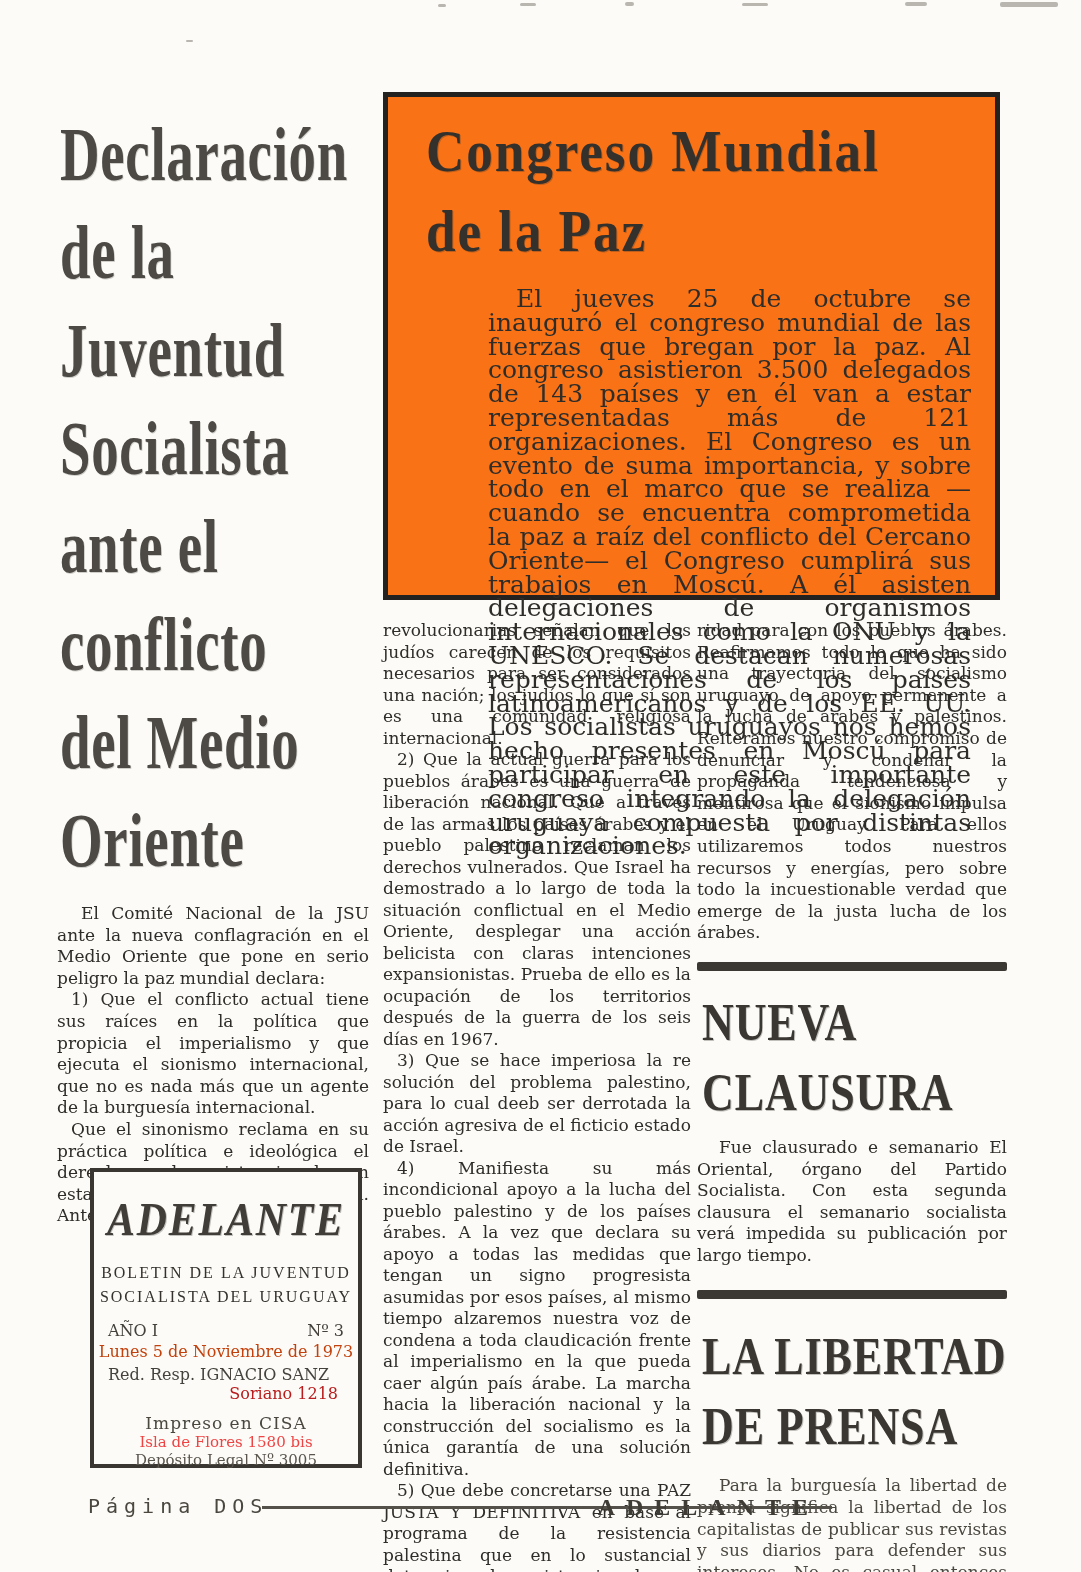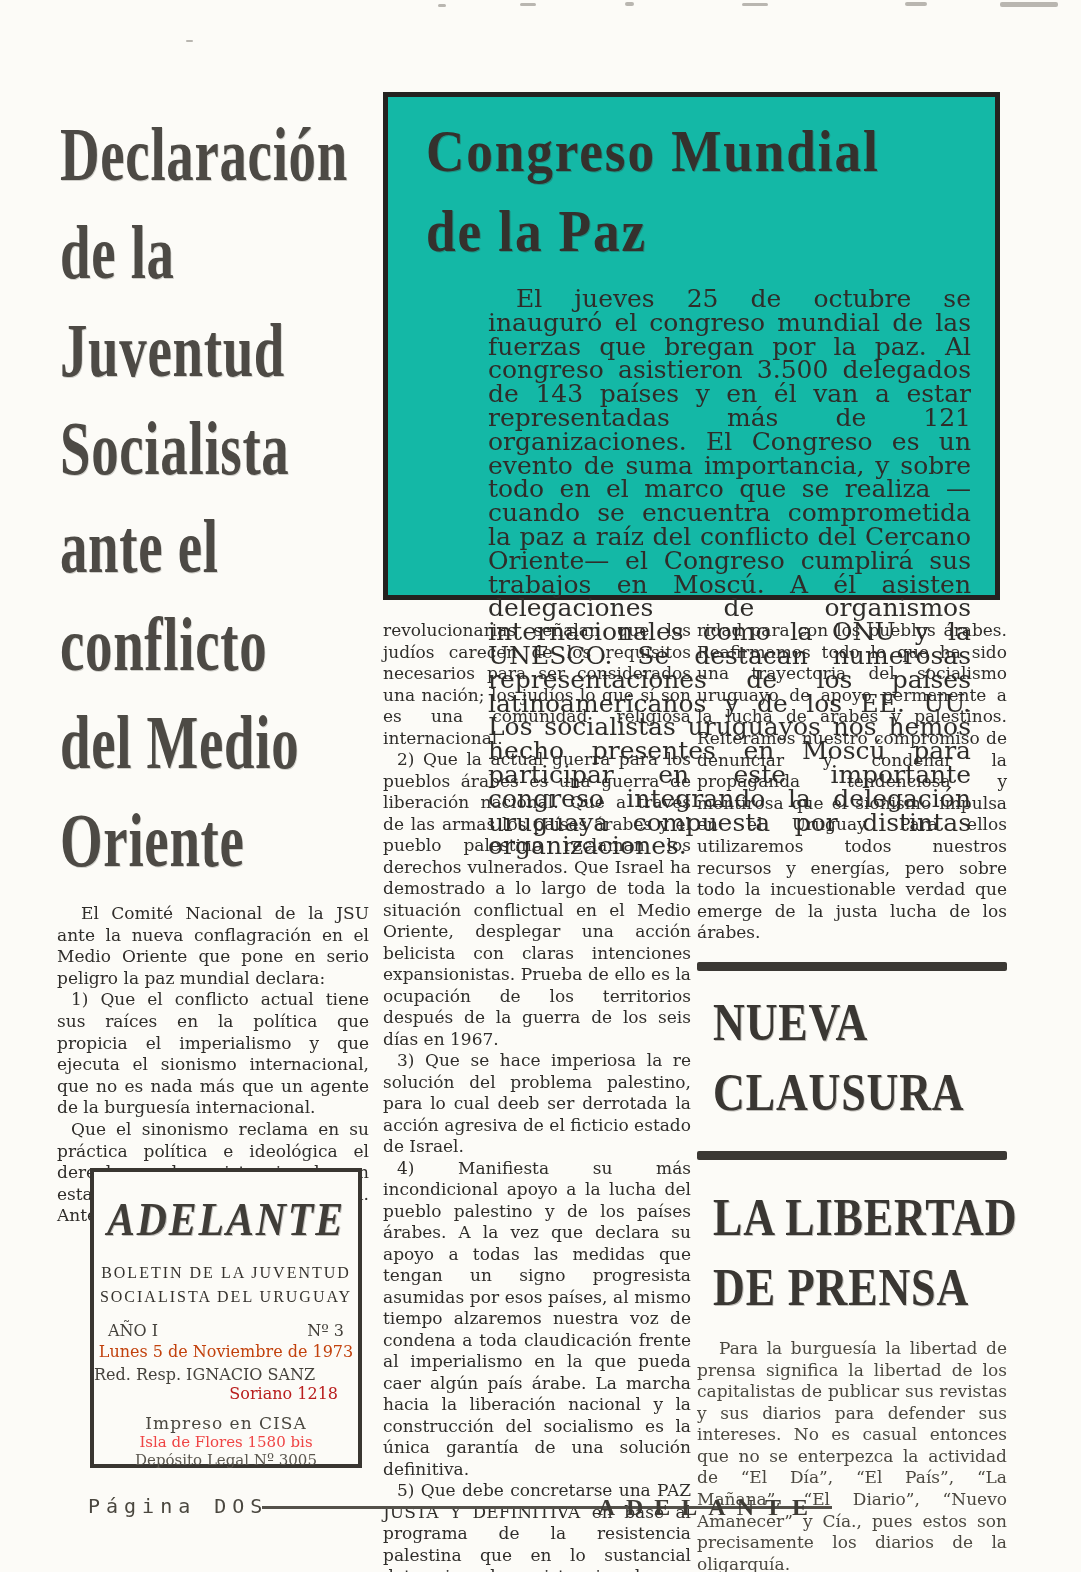--- a/index.html
+++ b/index.html
@@ -63,30 +63,30 @@
     font-family:"Liberation Serif", serif;
     font-weight:normal;font-size:16px;line-height:24px;
     letter-spacing:2px;color:#35322d;
   }
   .masthead .row{
     display:flex;justify-content:space-between;
     padding:0 14px;margin-top:12px;
     font-size:16px;color:#45423c;
   }
   .masthead .date{margin-top:2px;font-size:16px;color:#c2410c;}
-  .masthead .editor{margin-top:4px;font-size:16px;color:#45423c;text-align:left;}
+  .masthead .editor{margin-top:4px;font-size:16px;color:#45423c;text-align:left;padding-left:14px;}
   .masthead .addr{font-size:16px;color:#b91c1c;text-align:right;padding-right:20px;}
   .masthead .printer{margin-top:10px;font-size:17px;letter-spacing:1px;color:#4a473f;}
   .masthead .paddr{font-size:15px;color:#ef4444;}
   .masthead .legal{font-size:15px;color:#5a564e;}
   
   .congreso{
     position:absolute;left:383px;top:92px;width:617px;height:508px;
     border:5px solid #242220;box-sizing:border-box;
-    background:#14b8a6;
+    background:#f97316;
   }
   .congreso h2{margin:14px 0 0 38px;}
   .congreso h2 span{
     display:block;
     font-family:"Liberation Serif", serif;
     font-weight:bold;font-size:56px;line-height:80px;
     color:#34312d;letter-spacing:2px;
     transform:scale(0.95,1.05);transform-origin:0 50%;
     text-shadow:1px 1px 0 rgba(52,49,45,.3);
     white-space:nowrap;
@@ -98,21 +98,21 @@
   }
   
   .midcol{position:absolute;left:383px;top:620px;width:308px;
     font-size:17px;line-height:21.5px;text-align:justify;}
   .midcol p{margin:0;}
   .midcol p.num{text-indent:14px;}
   .rightcol{position:absolute;left:697px;top:620px;width:310px;}
   .rightcol .cont{margin:0;font-size:17px;line-height:21.6px;text-align:justify;}
   .bar{height:9px;background:#3b3834;border-radius:2px;}
   .bar.b1{margin-top:18px;}
-  .rightcol h3{margin:16px;}
+  .rightcol h3{margin:5px;}
   .rightcol h3 span{
     display:block;
     font-family:"Liberation Serif", serif;
     font-weight:bold;font-size:50px;line-height:70px;
     color:#3a3733;letter-spacing:1px;
     transform:scale(0.88,1.05);transform-origin:0 50%;
     text-shadow:1px 1px 0 rgba(58,55,51,.3);
     white-space:nowrap;
   }
   .nc-title{margin-top:16px !important;}
@@ -208,20 +208,21 @@
 
   <section class="rightcol">
     <p class="cont">ridad para con los pueblos árabes. Reafirmamos todo lo que ha sido una trayectoria del socialismo uruguayo de apoyo permanente a la lucha de árabes y palestinos. Reiteramos nuestro compromiso de denunciar y condenar la propaganda tendenciosa y mentirosa que el sionismo impulsa en el Uruguay. Para ellos utilizaremos todos nuestros recursos y energías, pero sobre todo la incuestionable verdad que emerge de la justa lucha de los árabes.</p>
 
     <div class="bar b1"></div>
 
     <h3 class="nc-title">
       <span>NUEVA</span>
       <span>CLAUSURA</span>
     </h3>
+    <p class="ncbody">Fue clausurado e semanario El Oriental, órgano del Partido Socialista. Con esta segunda clausura el semanario socialista verá impedida su publicación por largo tiempo.</p>
 
     <div class="bar b2"></div>
 
     <h3 class="lp-title">
       <span>LA LIBERTAD</span>
       <span>DE PRENSA</span>
     </h3>
     <p class="lpbody">Para la burguesía la libertad de prensa significa la libertad de los capitalistas de publicar sus revistas y sus diarios para defender sus intereses. No es casual entonces que no se enterpezca la actividad de “El Día”, “El País”, “La Mañana”, “El Diario”, “Nuevo Amanecer” y Cía., pues estos son precisamente los diarios de la oligarquía.</p>
   </section>
 

